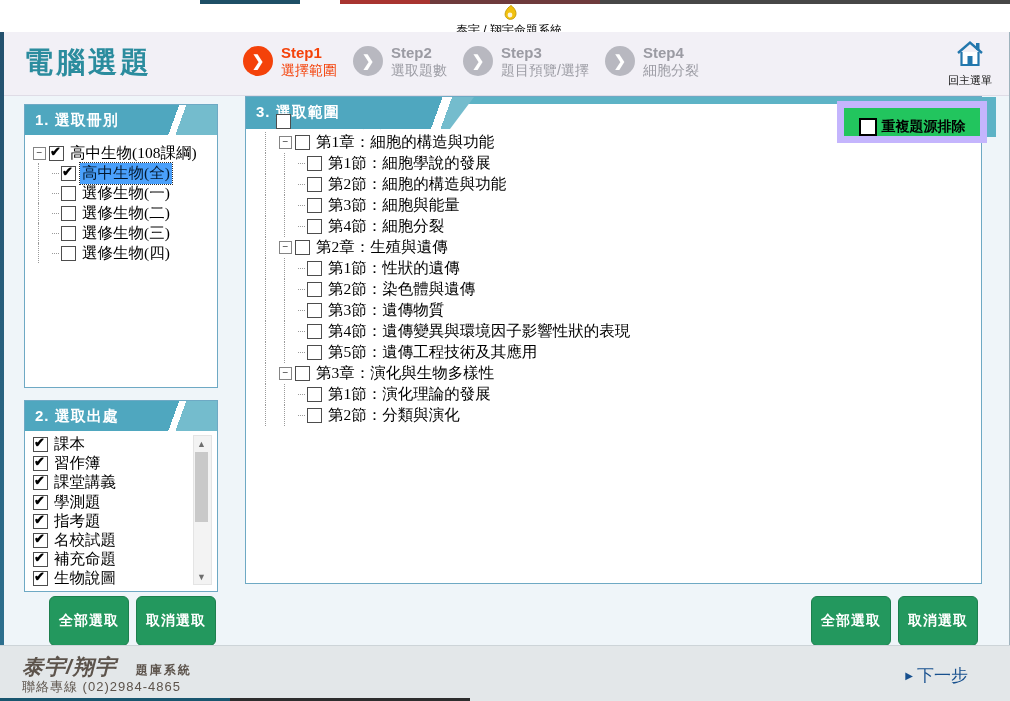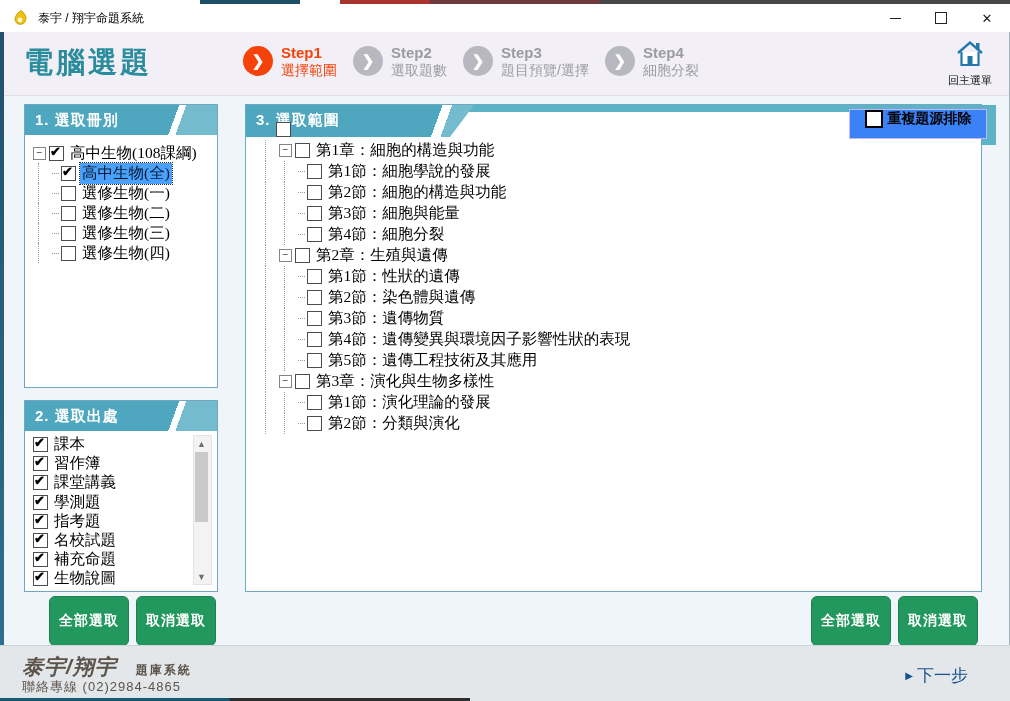--- a/index.html
+++ b/index.html
@@ -3,21 +3,21 @@
 <meta charset="utf-8">
 <style>
   html,body{margin:0;padding:0;}
   body{
     width:1010px;height:701px;position:relative;overflow:hidden;
     font-family:"Liberation Sans",sans-serif;background:#eff5f9;
   }
   
   .top-sliver{position:absolute;top:0;left:0;width:1010px;height:4px;background:#fff;}
   .top-sliver .seg{position:absolute;top:0;height:4px;}
-  .titlebar{position:absolute;top:4px;left:0;width:1010px;height:28px;background:#fff;display:flex;align-items:center;}
+  .titlebar{position:absolute;top:4px;left:0;width:1010px;height:28px;background:#fff;display:flex;align-items:center;flex-direction:column;}
   .app-icon{margin-left:12px;width:18px;height:18px;flex:0 0 auto;}
   .win-title{margin-left:8px;font-size:12px;color:#000;}
   .win-controls{margin-left:auto;display:flex;height:28px;}
   .win-btn{width:46px;height:28px;display:flex;align-items:center;justify-content:center;color:#222;}
   .min-glyph{width:11px;height:1px;background:#222;display:block;}
   .max-glyph{width:10px;height:10px;border:1px solid #222;display:block;}
   .close-glyph{font-size:13px;line-height:13px;}
   .left-edge{position:absolute;left:0;top:32px;width:4px;height:666px;background:linear-gradient(180deg,#23506d,#2e7291);}
   .right-edge{position:absolute;right:0;top:32px;width:1px;height:666px;background:#9fb3bd;}
   .bottom-sliver{position:absolute;left:0;top:698px;width:1010px;height:3px;background:#e3e7e9;}
@@ -31,27 +31,27 @@
   .step-text{line-height:1.2;font-size:14px;color:#9b9ba3;white-space:nowrap;}
   .step-label{font-size:15px;font-weight:bold;}
   .step.active .step-circle{background:#f4420a;}
   .step.active .step-text{color:#f4420a;}
   .home{position:absolute;right:10px;top:8px;width:58px;text-align:center;cursor:pointer;}
   .home-label{font-size:11px;color:#111;margin-top:1px;}
   
   .panel{position:absolute;background:#fff;border:1px solid #6ea9c4;}
   .panel-books{left:24px;top:104px;width:192px;height:282px;}
   .panel-sources{left:24px;top:400px;width:192px;height:190px;}
-  .panel-scope{left:245px;top:104px;width:735px;height:486px;}
+  .panel-scope{left:245px;top:96px;width:735px;height:486px;}
   .banner{height:30px;background:linear-gradient(110deg,#4fa7bf 0 76%,#ffffff 76% 79.5%,#74bccd 79.5%);color:#fff;font-weight:bold;font-size:15px;line-height:30px;padding-left:10px;letter-spacing:1px;}
   
   .p3-topstrip{position:absolute;top:0;left:0;right:0;height:7px;background:#5db3c6;}
   .p3-banner{position:absolute;top:0;left:0;width:228px;height:32px;clip-path:polygon(0 0,100% 0,calc(100% - 24px) 100%,0 100%);background:linear-gradient(110deg,#4fa7bf 0 82%,#ffffff 82% 86%,#74bccd 86%);color:#fff;font-weight:bold;font-size:15px;line-height:30px;padding-left:10px;letter-spacing:1px;box-sizing:border-box;}
   .p3-tab{position:absolute;right:-15px;top:0;width:14px;height:40px;background:#5db3c6;}
-  .dedupe-box{position:absolute;top:4px;right:-6px;width:136px;height:28px;background:#3b82f6;border:1px solid #c4b5fd;display:flex;align-items:flex-start;justify-content:center;gap:5px;}
+  .dedupe-box{position:absolute;top:4px;right:-6px;width:136px;height:28px;background:#22c55e;border:7px solid #c4b5fd;display:flex;align-items:flex-end;justify-content:center;gap:5px;}
   .dedupe-label{font-size:14px;font-weight:bold;color:#000;white-space:nowrap;}
   .dedupe-cb{width:14px;height:14px;border:2px solid #000;background:#fff;flex:0 0 auto;}
   
   .tree{font-family:"Liberation Serif",serif;font-size:15.5px;color:#000;}
   .tree-books{padding:8px 2px 0 8px;}
   .tree-scope{padding:14px 2px 0 14px;}
   .trow{display:flex;align-items:center;height:20px;white-space:nowrap;}
   .tree-scope .trow{height:21px;}
   .indent{width:19px;align-self:stretch;position:relative;flex:0 0 auto;}
   .indent.guide::before{content:"";position:absolute;left:5px;top:0;bottom:0;border-left:1px dotted #9a9a9a;}

